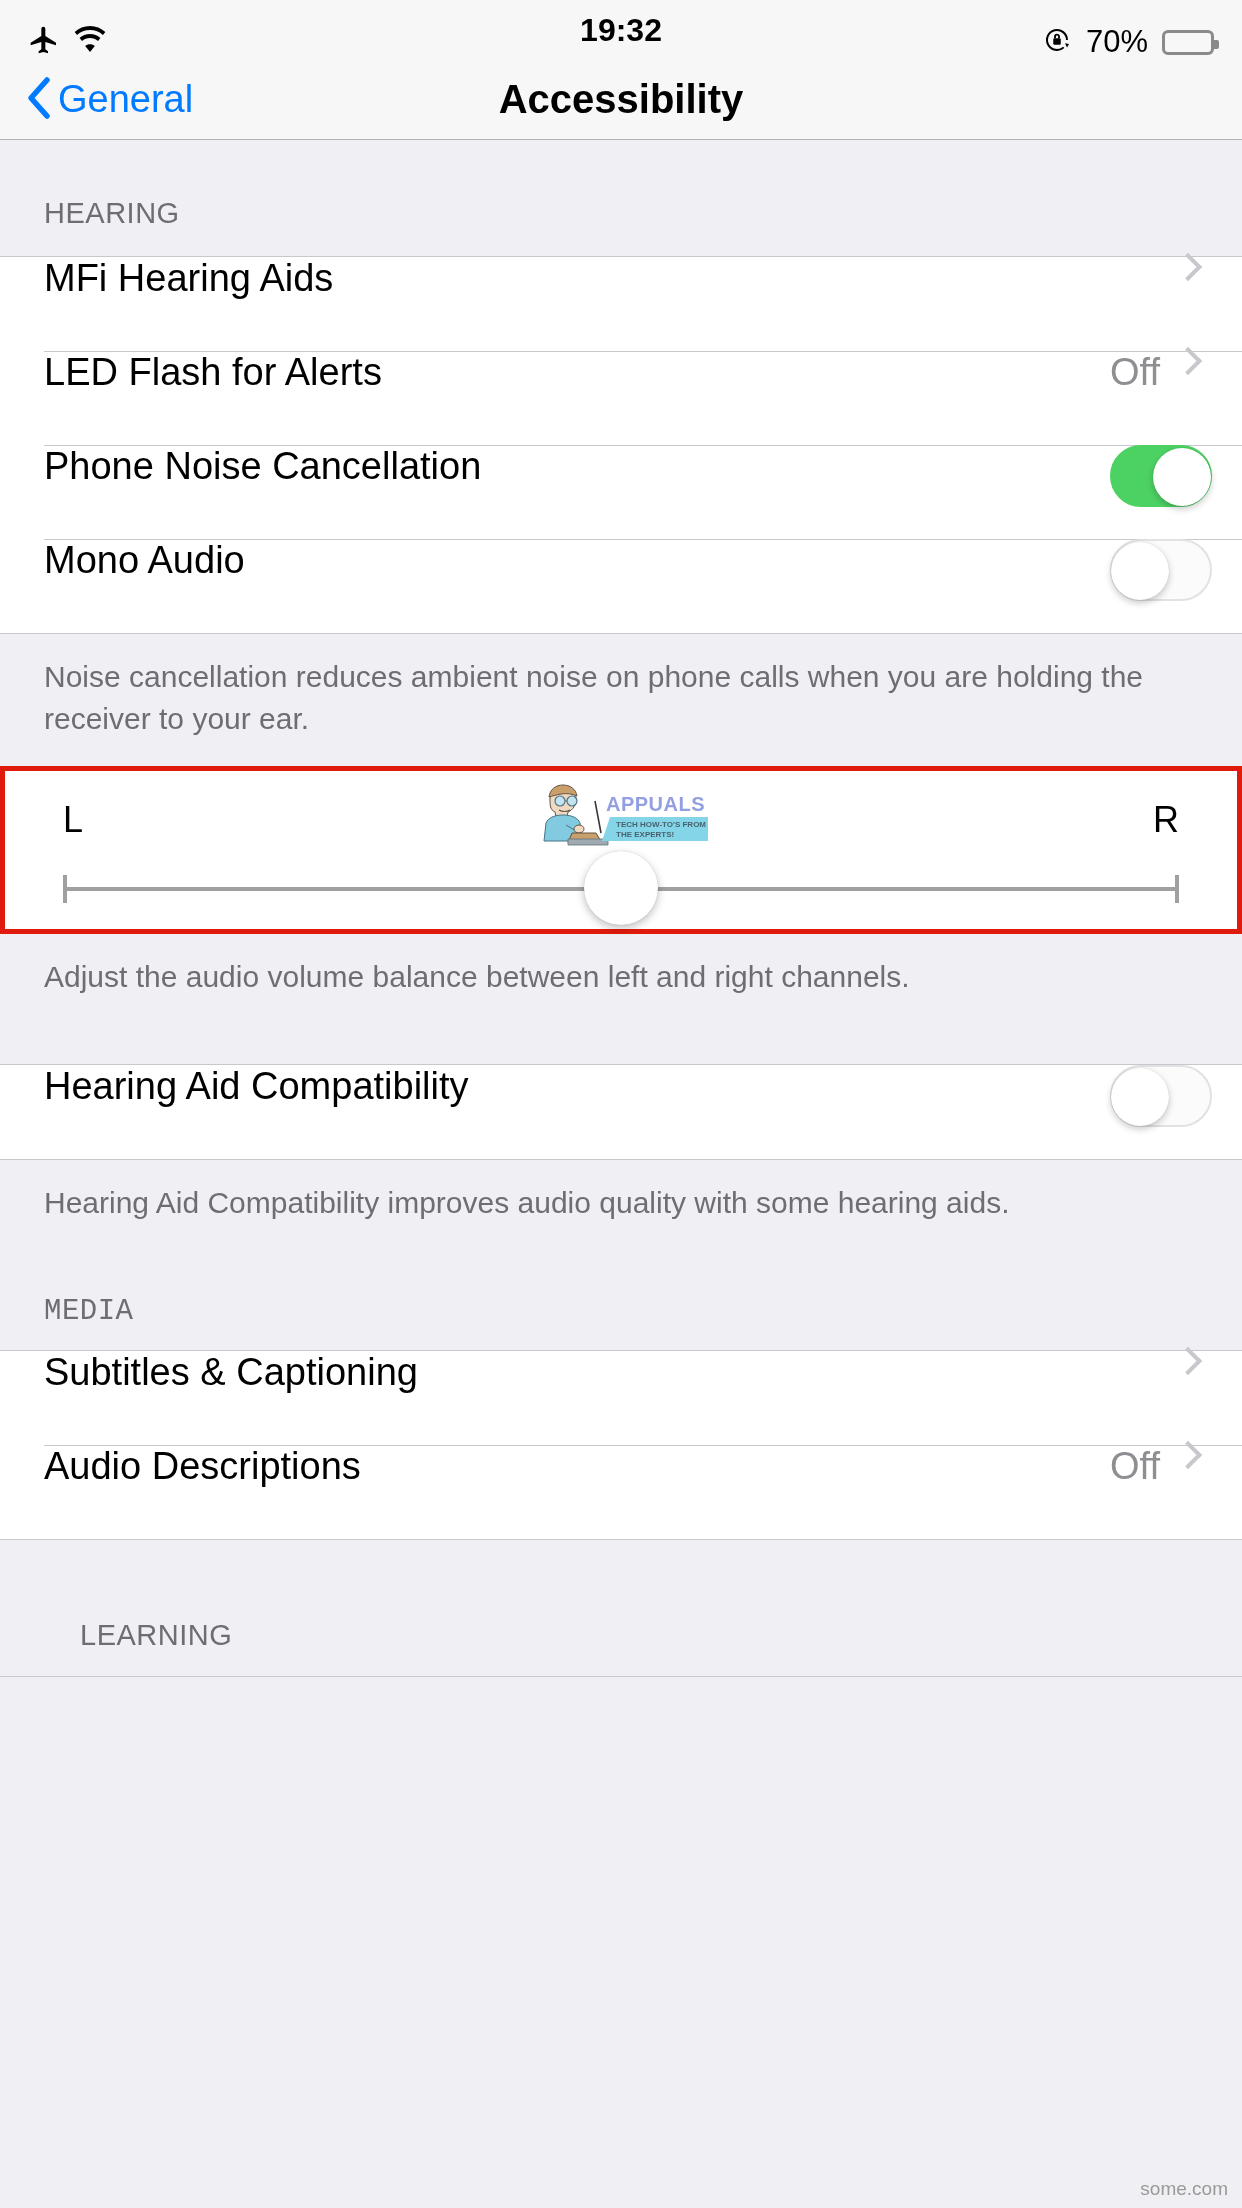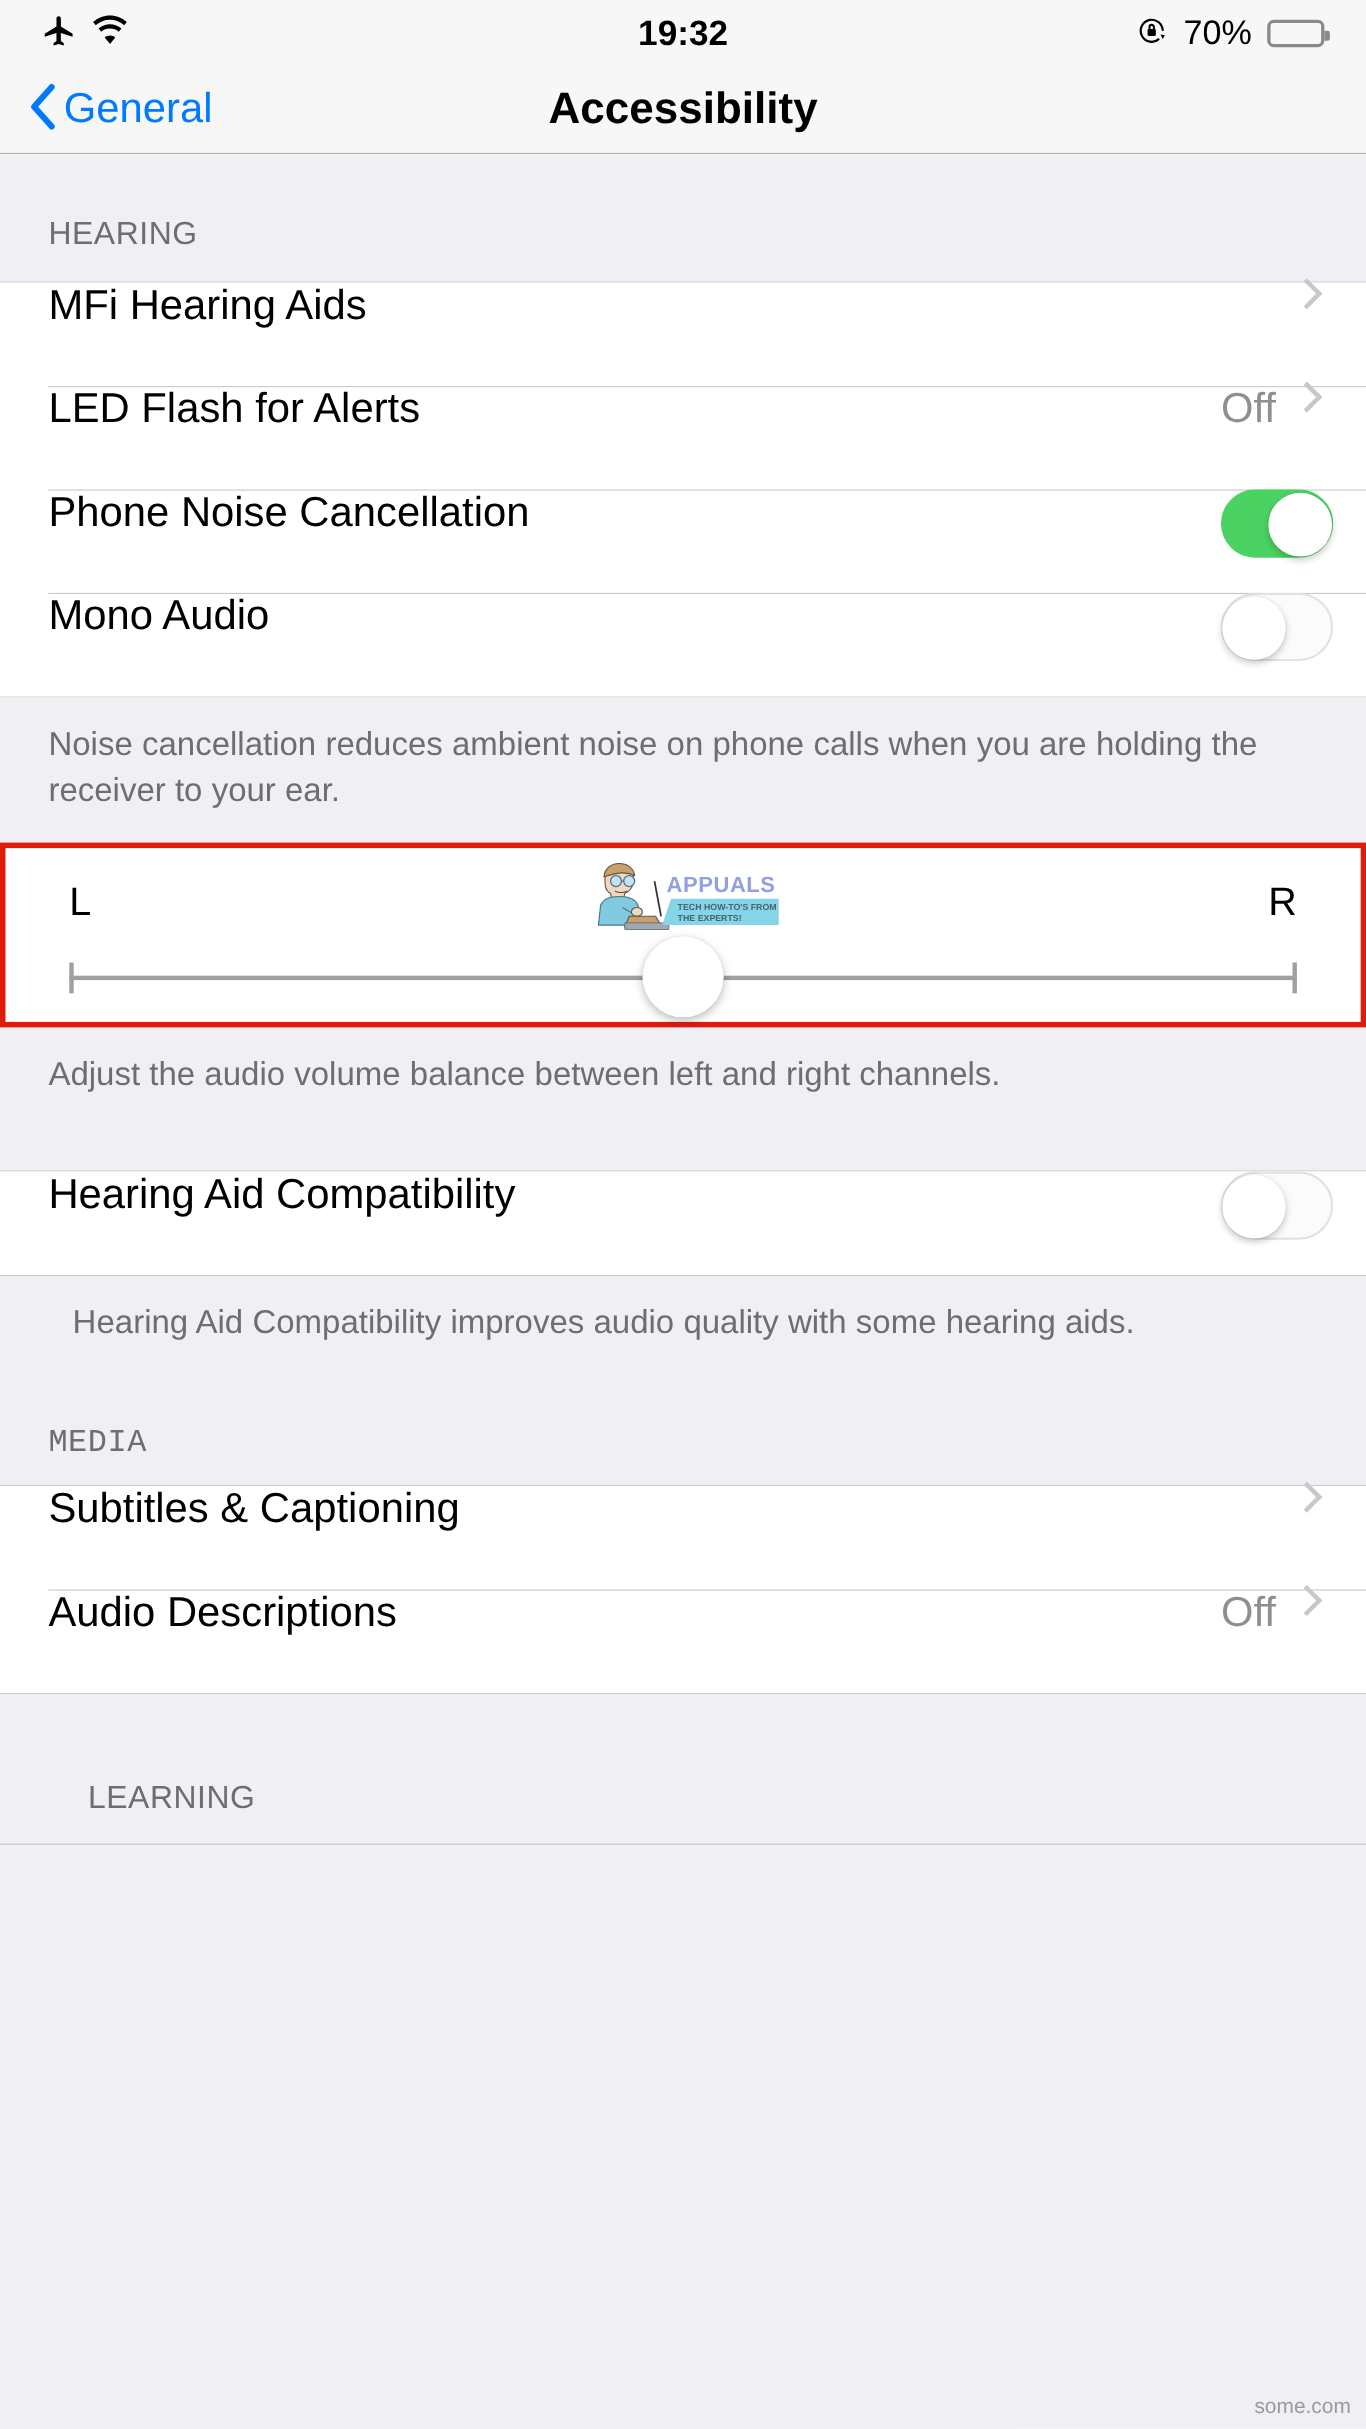--- a/index.html
+++ b/index.html
@@ -10,22 +10,22 @@
     -webkit-font-smoothing: antialiased;
     overflow: hidden;
   }
   #screen { position: relative; width: 1242px; height: 2208px; background: #EFEFF4; }
 
   
   .statusbar {
     position: relative;
     height: 60px;
     background: #F7F7F7;
-    display: flex; align-items: center;
-    padding: 0 38px;
+    display: flex; align-items: flex-end;
+    padding: 0 28px;
   }
   .sb-left { display: flex; align-items: center; gap: 14px; }
   .sb-center {
     position: absolute; left: 0; right: 0; top: 0; height: 60px;
     display: flex; align-items: center; justify-content: center;
     font-size: 32px; font-weight: 600; color: #000; letter-spacing: 0px;
   }
   .sb-right {
     margin-left: auto; display: flex; align-items: center; gap: 14px;
     position: relative; z-index: 2;
@@ -283,21 +283,21 @@
 
   <div class="group">
     <div class="row">
       <span class="row-label">Hearing Aid Compatibility</span>
       <span class="switch off">
         <span class="knob"></span>
       </span>
     </div>
   </div>
 
-  <div class="footer-text" style="height:112px;margin-left:22px;">Hearing Aid Compatibility improves audio quality with some hearing aids.</div>
+  <div class="footer-text" style="height:112px;">Hearing Aid Compatibility improves audio quality with some hearing aids.</div>
 
   <div class="section-header" style="height:78px;padding-bottom:22px;background:#EFEFF4;font-family:Liberation Mono, monospace;">MEDIA</div>
 
   <div class="group">
     <div class="row">
       <span class="row-label">Subtitles &amp; Captioning</span>
       <span class="chev"></span>
     </div>
     <div class="row">
       <span class="row-label">Audio Descriptions</span>

